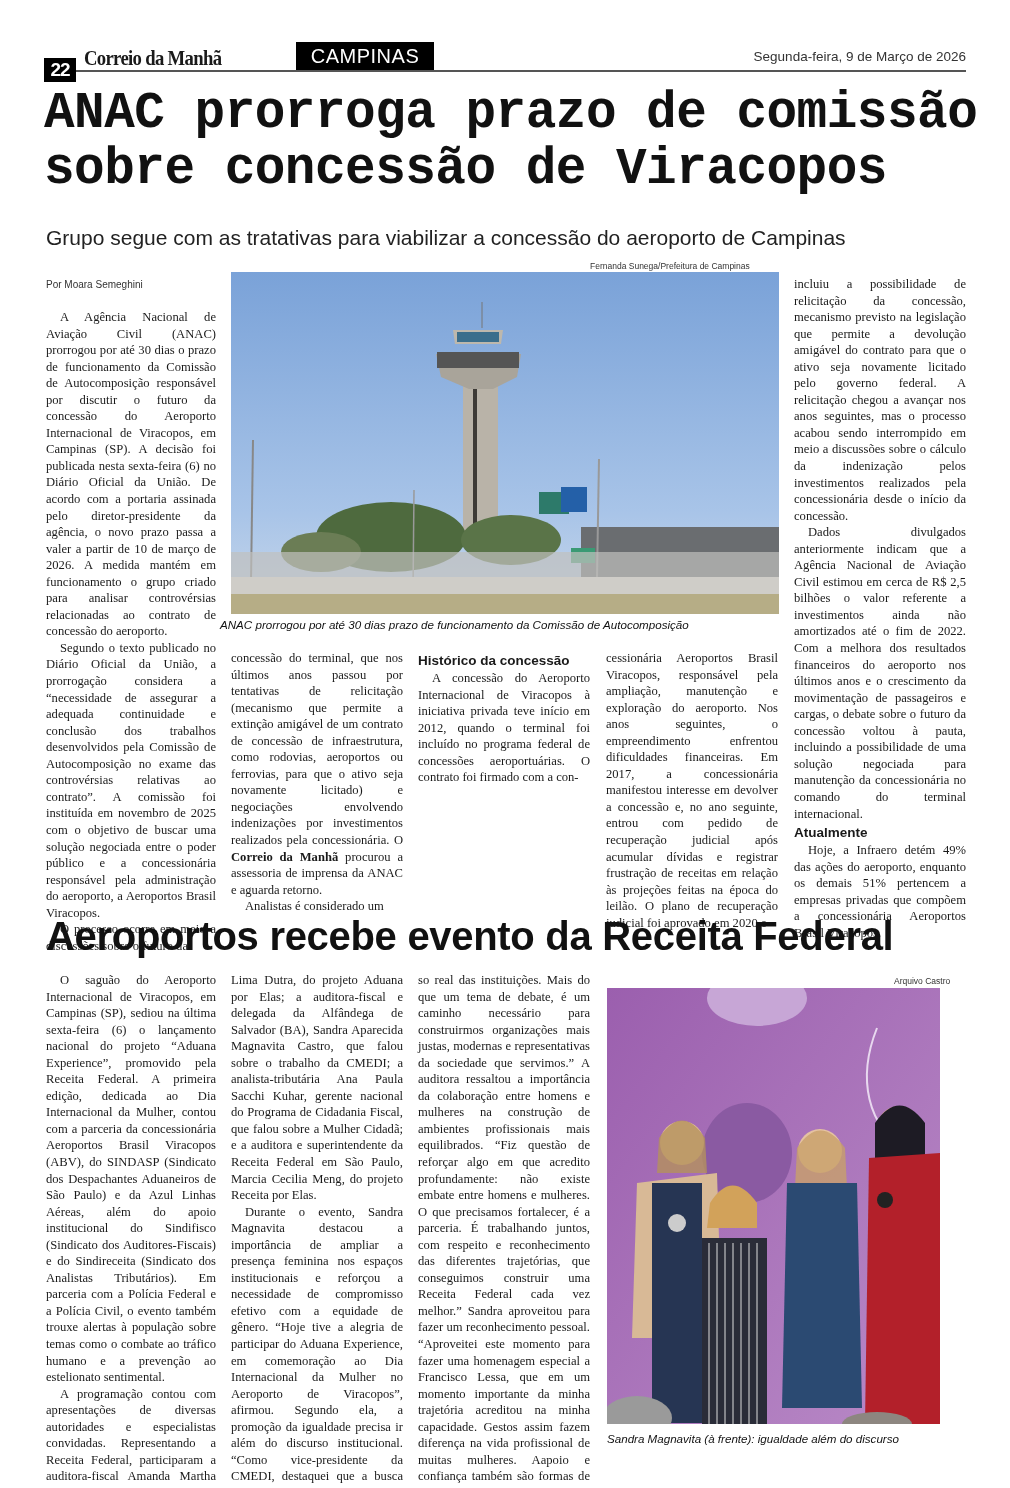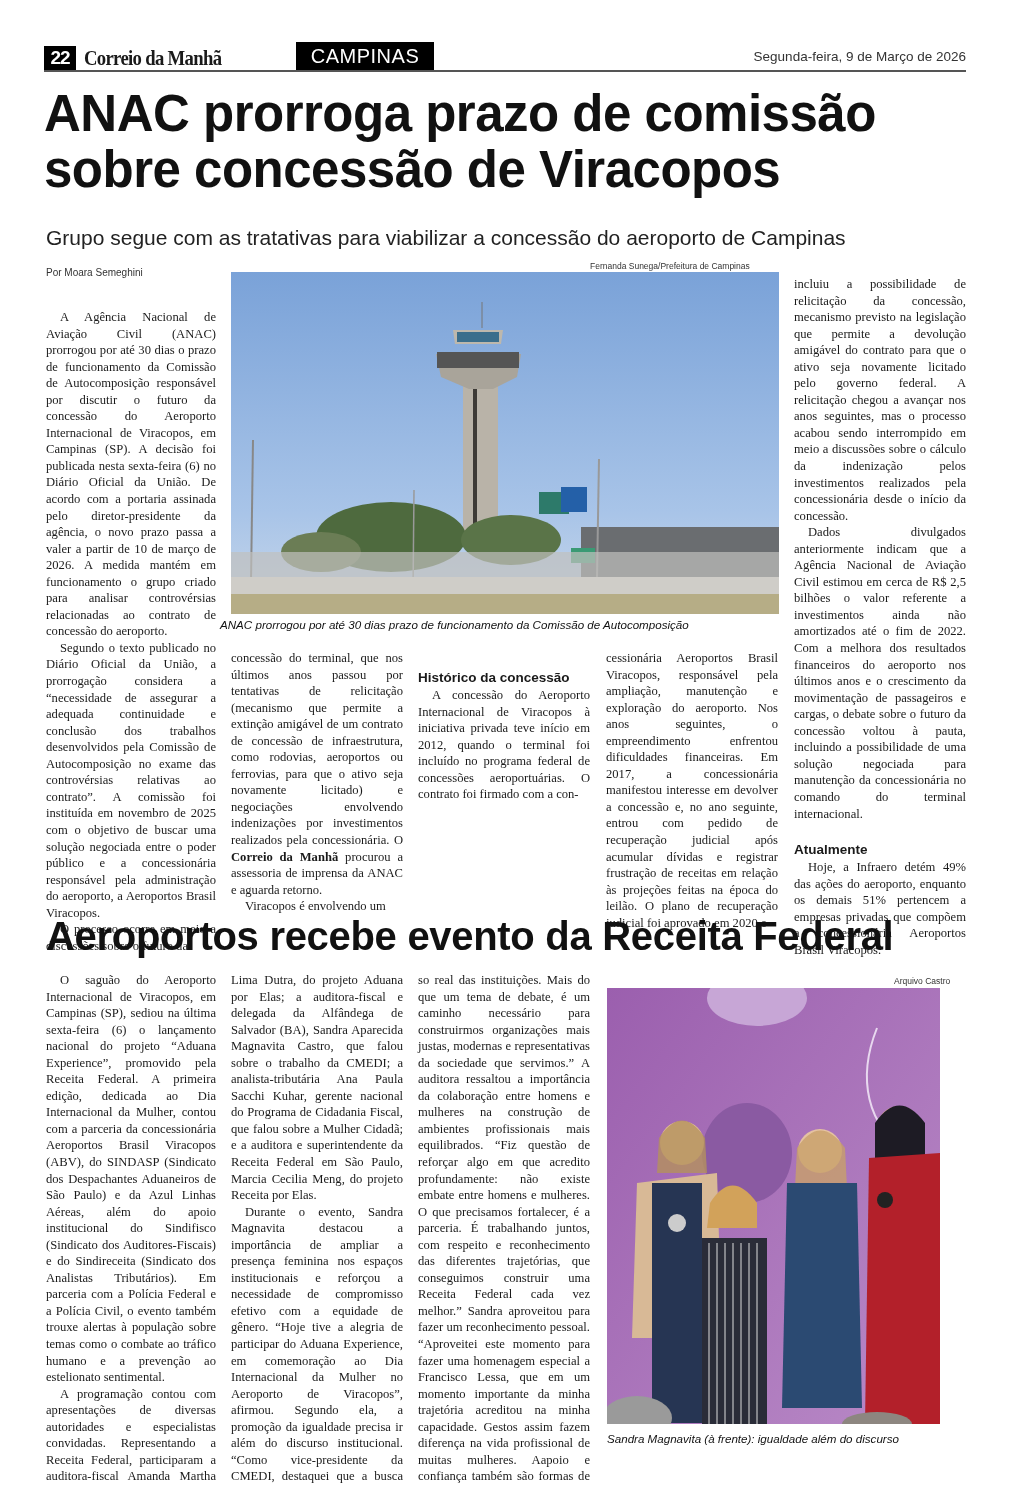--- a/index.html
+++ b/index.html
@@ -1,34 +1,34 @@
 <!DOCTYPE html>
 <html><head>
 <meta charset="utf-8">
 <style>
   * { box-sizing: border-box; margin: 0; padding: 0; }
   html, body { width: 1010px; height: 1488px; background: #fff; overflow: hidden; }
   body { position: relative; font-family: "Liberation Serif", serif; color: #1a1a1a; }
 
   .masthead { position: absolute; left: 44px; top: 46px; width: 922px; height: 26px; border-bottom: 2px solid #555; }
-  .page-num { position: absolute; left: 0; top: 0; width: 32px; height: 24px; background: #000; color: #fff; font-family: "Liberation Sans", sans-serif; font-size: 19px; font-weight: 700; text-align: center; line-height: 24px; letter-spacing: -1px; }
+  .page-num { position: absolute; left: 0; top: 12px; width: 32px; height: 24px; background: #000; color: #fff; font-family: "Liberation Sans", sans-serif; font-size: 19px; font-weight: 700; text-align: center; line-height: 24px; letter-spacing: -1px; }
   .paper-name { position: absolute; left: 40px; top: -1px; font-family: "Liberation Serif", serif; font-size: 22px; font-weight: 700; letter-spacing: -0.8px; transform: scaleX(0.85); transform-origin: left; white-space: nowrap; }
   .section-tag { position: absolute; left: 252px; top: -4px; height: 28px; width: 138px; background: #000; color: #fff; font-family: "Liberation Sans", sans-serif; font-size: 20px; text-align: center; line-height: 28px; letter-spacing: 0.5px; }
   .date { position: absolute; right: 0; top: 3px; font-family: "Liberation Sans", sans-serif; font-size: 13.5px; color: #333; }
 
-  .headline { position: absolute; left: 44px; top: 86px; width: 940px; font-family: Liberation Sans, sans-serif; font-size: 51px; line-height: 56px; color: #111; letter-spacing: -0.5px; }
+  .headline { position: absolute; left: 44px; top: 86px; width: 940px; font-family: Liberation Mono, monospace; font-size: 51px; line-height: 56px; color: #111; letter-spacing: -0.5px; }
   .subhead { position: absolute; left: 46px; top: 226px; font-family: "Liberation Sans", sans-serif; font-size: 21px; color: #222; white-space: nowrap; }
 
-  .byline { position: absolute; left: 46px; top: 267px; font-family: "Liberation Sans", sans-serif; font-size: 10px; color: #333; }
+  .byline { position: absolute; left: 46px; top: 279px; font-family: "Liberation Sans", sans-serif; font-size: 10px; color: #333; }
   .credit { position: absolute; font-family: "Liberation Sans", sans-serif; font-size: 8.5px; color: #333; }
 
   .col { position: absolute; font-size: 12.6px; line-height: 16.55px; text-align: justify; hyphens: auto; }
   .col p { text-indent: 14px; }
   .col p.noind { text-indent: 0; }
-  .col h3 { font-family: "Liberation Sans", sans-serif; font-size: 13.5px; font-weight: 700; line-height: 16px; margin-top: 20px; margin-bottom: 1px; }
+  .col h3 { font-family: "Liberation Sans", sans-serif; font-size: 13.5px; font-weight: 700; line-height: 16px; margin-top: 3px; margin-bottom: 1px; }
   .col b { font-weight: 700; }
 
   .photo1 { position: absolute; left: 231px; top: 272px; width: 548px; height: 342px; overflow: hidden; background: linear-gradient(#7fa3d6 0%, #a9c3e6 60%, #cbd9ea 80%); }
   .caption { position: absolute; font-family: "Liberation Sans", sans-serif; font-style: italic; font-size: 11.6px; color: #111; white-space: nowrap; }
 
   .headline2 { position: absolute; left: 46px; top: 914px; font-family: "Liberation Sans", sans-serif; font-size: 40px; color: #111; white-space: nowrap; letter-spacing: -0.3px; }
 
   .photo2 { position: absolute; left: 607px; top: 988px; width: 333px; height: 436px; overflow: hidden; background: #a36fb3; }
 </style>
 </head>
@@ -91,21 +91,21 @@
 <div class="caption" style="left:220px; top:618px;">ANAC prorrogou por até 30 dias prazo de funcionamento da Comissão de Autocomposição</div>
 
 <div class="col" style="left:46px; top:309px; width:170px;">
   <p>A Agência Nacional de Aviação Civil (ANAC) prorrogou por até 30 dias o prazo de funcionamento da Comissão de Autocomposição responsável por discutir o futuro da concessão do Aeroporto Internacional de Viracopos, em Campinas (SP). A decisão foi publicada nesta sexta-feira (6) no Diário Oficial da União. De acordo com a portaria assinada pelo diretor-presidente da agência, o novo prazo passa a valer a partir de 10 de março de 2026. A medida mantém em funcionamento o grupo criado para analisar controvérsias relacionadas ao contrato de concessão do aeroporto.</p>
   <p>Segundo o texto publicado no Diário Oficial da União, a prorrogação considera a “necessidade de assegurar a adequada continuidade e conclusão dos trabalhos desenvolvidos pela Comissão de Autocomposição no exame das controvérsias relativas ao contrato”. A comissão foi instituída em novembro de 2025 com o objetivo de buscar uma solução negociada entre o poder público e a concessionária responsável pela administração do aeroporto, a Aeroportos Brasil Viracopos.</p>
   <p>O processo ocorre em meio a discussões sobre o futuro da</p>
 </div>
 
 <div class="col" style="left:231px; top:650px; width:172px;">
   <p class="noind"><span>concessão do terminal, que nos últimos anos passou por tentativas de relicitação (mecanismo que permite a extinção amigável de um contrato de concessão de infraestrutura, como rodovias, aeroportos ou ferrovias, para que o ativo seja novamente licitado) e negociações envolvendo indenizações por investimentos realizados pela concessionária. O</span> <b>Correio da Manhã</b> <span>procurou a assessoria de imprensa da ANAC e aguarda retorno.</span></p>
-  <p>Viracopos é envolvendo um</p>
+  <p>Analistas é considerado um</p>
 </div>
 
 <div class="col" style="left:418px; top:650px; width:172px;">
   <h3>Histórico da concessão</h3>
   <p>A concessão do Aeroporto Internacional de Viracopos à iniciativa privada teve início em 2012, quando o terminal foi incluído no programa federal de concessões aeroportuárias. O contrato foi firmado com a con-</p>
 </div>
 
 <div class="col" style="left:606px; top:650px; width:172px;">
   <p class="noind">cessionária Aeroportos Brasil Viracopos, responsável pela ampliação, manutenção e exploração do aeroporto. Nos anos seguintes, o empreendimento enfrentou dificuldades financeiras. Em 2017, a concessionária manifestou interesse em devolver a concessão e, no ano seguinte, entrou com pedido de recuperação judicial após acumular dívidas e registrar frustração de receitas em relação às projeções feitas na época do leilão. O plano de recuperação judicial foi aprovado em 2020 e</p>
 </div>

